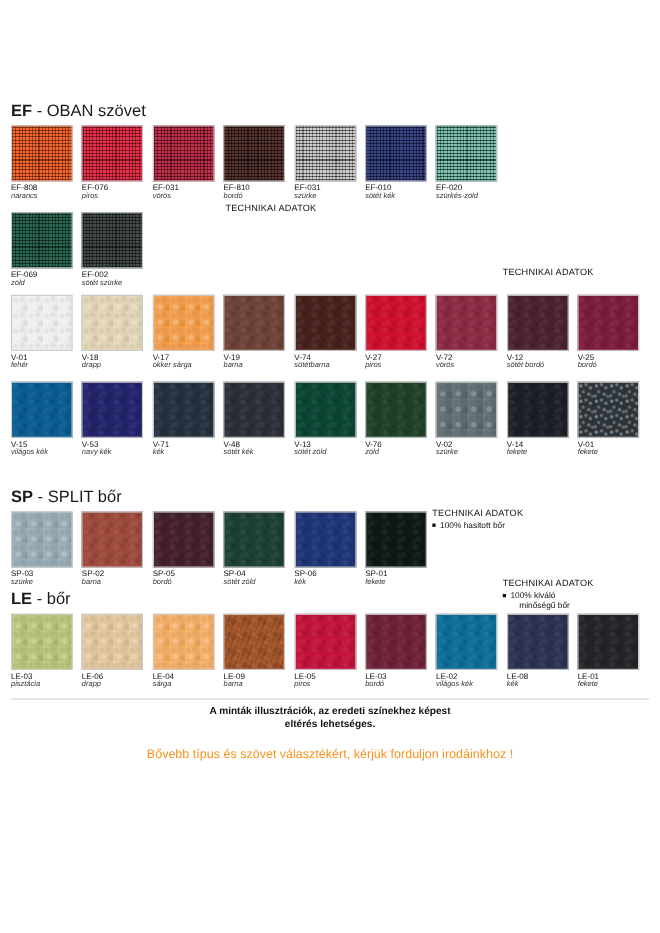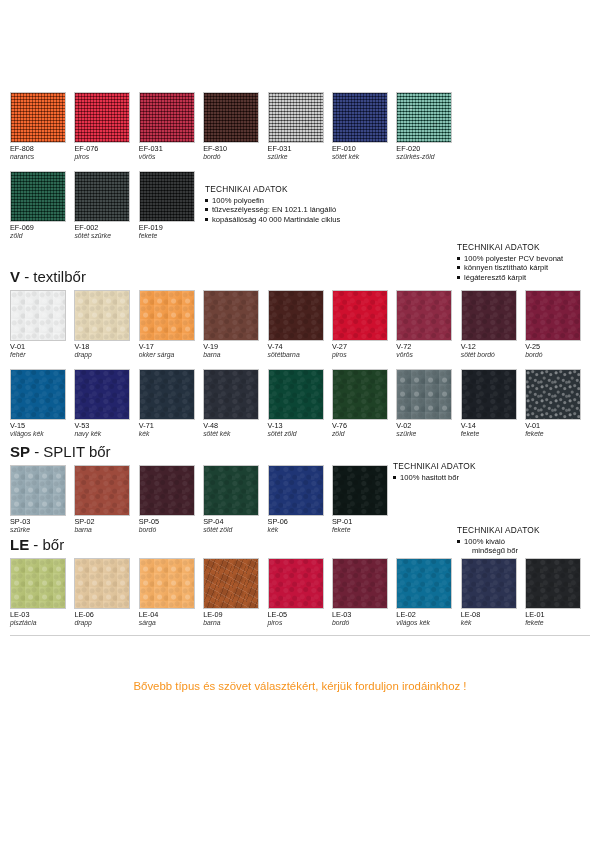--- a/index.html
+++ b/index.html
@@ -99,20 +99,25 @@
     font-size:11.4px;
     color:#f7941e;
   }
 </style>
 <style>.nobullet::before{display:none !important;}</style></head>
 <body>
 
 <div class="page">
 
   <div style="position:absolute;left:0;top:92px;">
+    <div class="sec-head">
+      <span class="code">EF</span>
+      <span class="name">-</span>
+      <span class="name">OBAN szövet</span>
+    </div>
     <div class="row" id="ef-r0">
         <div class="cell">
           <div class="sw" style="background: rgb(244, 80, 15);">
             <div class="tex" style="background-image: repeating-linear-gradient(0deg, rgba(0, 0, 0, 0.4) 0px, rgba(0, 0, 0, 0.4) 1px, rgba(255, 255, 255, 0.07) 1px, rgba(255, 255, 255, 0.07) 3px), repeating-linear-gradient(90deg, rgba(0, 0, 0, 0.38) 0px, rgba(0, 0, 0, 0.38) 1px, rgba(255, 255, 255, 0.07) 1px, rgba(255, 255, 255, 0.07) 3px); background-size: auto;"></div>
           </div>
           <div class="lbl">
             <span class="nm">EF-808</span>
             <span class="hu">narancs</span>
           </div>
         </div>
@@ -184,47 +189,28 @@
         </div>
         <div class="cell">
           <div class="sw" style="background: rgb(38, 46, 46);">
             <div class="tex" style="background-image: repeating-linear-gradient(0deg, rgba(0, 0, 0, 0.4) 0px, rgba(0, 0, 0, 0.4) 1px, rgba(255, 255, 255, 0.07) 1px, rgba(255, 255, 255, 0.07) 3px), repeating-linear-gradient(90deg, rgba(0, 0, 0, 0.38) 0px, rgba(0, 0, 0, 0.38) 1px, rgba(255, 255, 255, 0.07) 1px, rgba(255, 255, 255, 0.07) 3px); background-size: auto;"></div>
           </div>
           <div class="lbl">
             <span class="nm">EF-002</span>
             <span class="hu">sötét szürke</span>
           </div>
         </div>
-        <div class="cell">
-          <div class="sw" style="background: rgb(23, 25, 26);">
-            <div class="tex" style="background-image: repeating-linear-gradient(0deg, rgba(0, 0, 0, 0.4) 0px, rgba(0, 0, 0, 0.4) 1px, rgba(255, 255, 255, 0.07) 1px, rgba(255, 255, 255, 0.07) 3px), repeating-linear-gradient(90deg, rgba(0, 0, 0, 0.38) 0px, rgba(0, 0, 0, 0.38) 1px, rgba(255, 255, 255, 0.07) 1px, rgba(255, 255, 255, 0.07) 3px); background-size: auto;"></div>
-          </div>
-          <div class="lbl">
-            <span class="nm">EF-019</span>
-            <span class="hu">fekete</span>
-          </div>
-        </div>
       </div>
   </div>
 
   <div class="tech" style="left:205px;top:185px;">
     <span class="t">TECHNIKAI ADATOK</span>
-    <ul id="ef-tech">
-        <li>100% polyoefin</li>
-        <li>tűzveszélyesség: EN 1021.1 lángálló</li>
-        <li>kopásállóság 40 000 Martindale ciklus</li>
-      </ul>
   </div>
 
   <div style="position:absolute;left:0;top:268px;">
-    <div class="sec-head">
-      <span class="code">V</span>
-      <span class="name">-</span>
-      <span class="name">textilbőr</span>
-    </div>
     <div class="row" id="v-r0">
         <div class="cell">
           <div class="sw" style="background: rgb(242, 243, 243);">
             <div class="tex" style="background-image: radial-gradient(circle at 22% 28%, rgba(0, 0, 0, 0.055) 0px, rgba(0, 0, 0, 0.055) 2px, transparent 3px), radial-gradient(circle at 65% 20%, rgba(0, 0, 0, 0.05) 0px, rgba(0, 0, 0, 0.05) 2px, transparent 3px), radial-gradient(circle at 40% 72%, rgba(255, 255, 255, 0.22) 0px, rgba(255, 255, 255, 0.22) 2px, transparent 3px), radial-gradient(circle at 86% 78%, rgba(0, 0, 0, 0.05) 0px, rgba(0, 0, 0, 0.05) 2px, transparent 3px), linear-gradient(120deg, rgba(255, 255, 255, 0.16), rgba(0, 0, 0, 0.05)); background-size: 14px 14px;"></div>
           </div>
           <div class="lbl">
             <span class="nm">V-01</span>
             <span class="hu">fehér</span>
           </div>
         </div>
@@ -382,25 +368,20 @@
           <div class="lbl">
             <span class="nm">V-01</span>
             <span class="hu">fekete</span>
           </div>
         </div>
       </div>
   </div>
 
   <div class="tech" style="left:457px;top:243px;">
     <span class="t">TECHNIKAI ADATOK</span>
-    <ul id="v-tech">
-        <li>100% polyester PCV bevonat</li>
-        <li>könnyen tisztítható kárpit</li>
-        <li>légáteresztő kárpit</li>
-      </ul>
   </div>
 
   <div style="position:absolute;left:0;top:443px;">
     <div class="sec-head">
       <span class="code">SP</span>
       <span class="name">-</span>
       <span class="name">SPLIT bőr</span>
     </div>
     <div class="row" id="sp-r0">
         <div class="cell">
@@ -561,16 +542,20 @@
   <div class="tech" style="left:457px;top:526px;">
     <span class="t">TECHNIKAI ADATOK</span>
     <ul id="le-tech">
         <li>100% kiváló</li>
         <li class="nobullet" style="padding-left: 15px; list-style: none; --none: 1;">minőségű bőr</li>
       </ul>
   </div>
 
   <div class="rule" style="top:635px;"></div>
 
+  <div class="note" style="top:641px;">
+    <div>A minták illusztrációk, az eredeti színekhez képest</div>
+    <div>eltérés lehetséges.</div>
+  </div>
 
   <div class="promo" style="top:680px;">Bővebb típus és szövet választékért, kérjük forduljon irodáinkhoz !</div>
 
 </div>
 
 </body></html>

